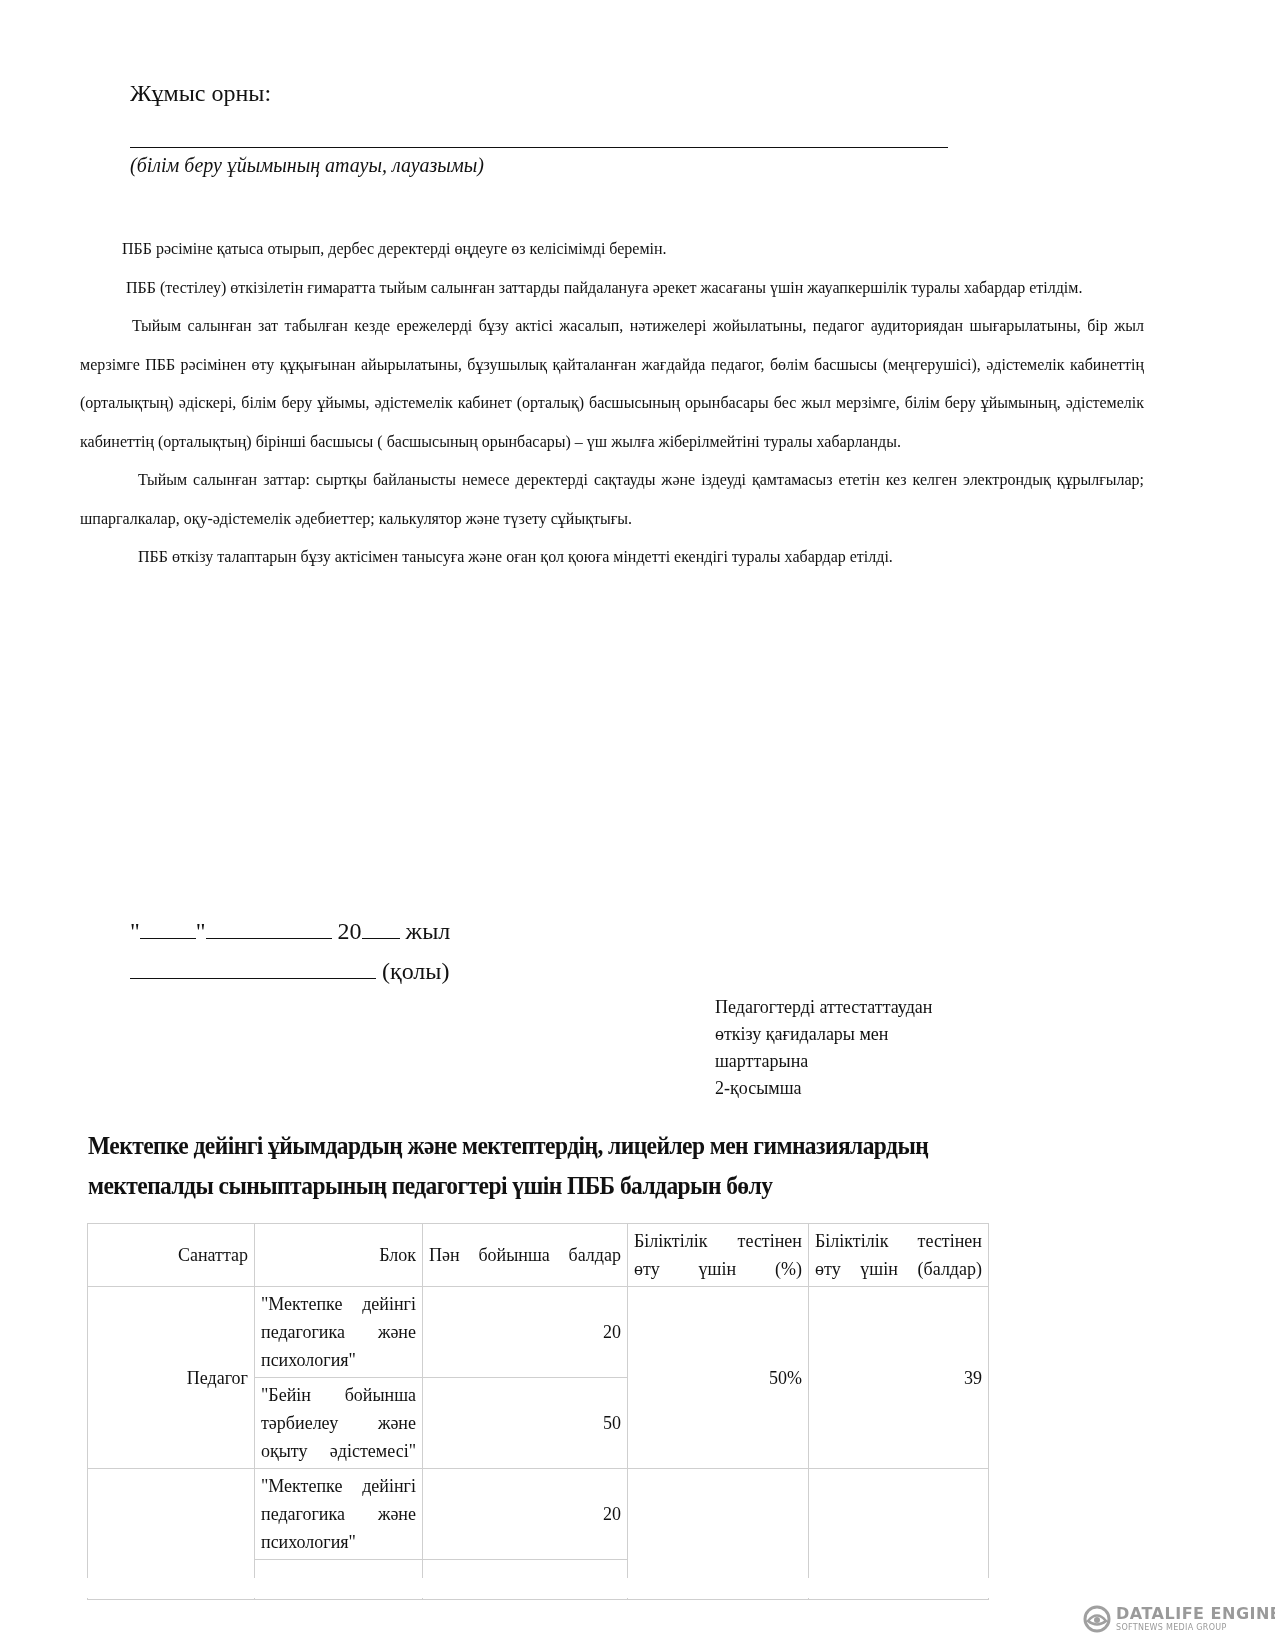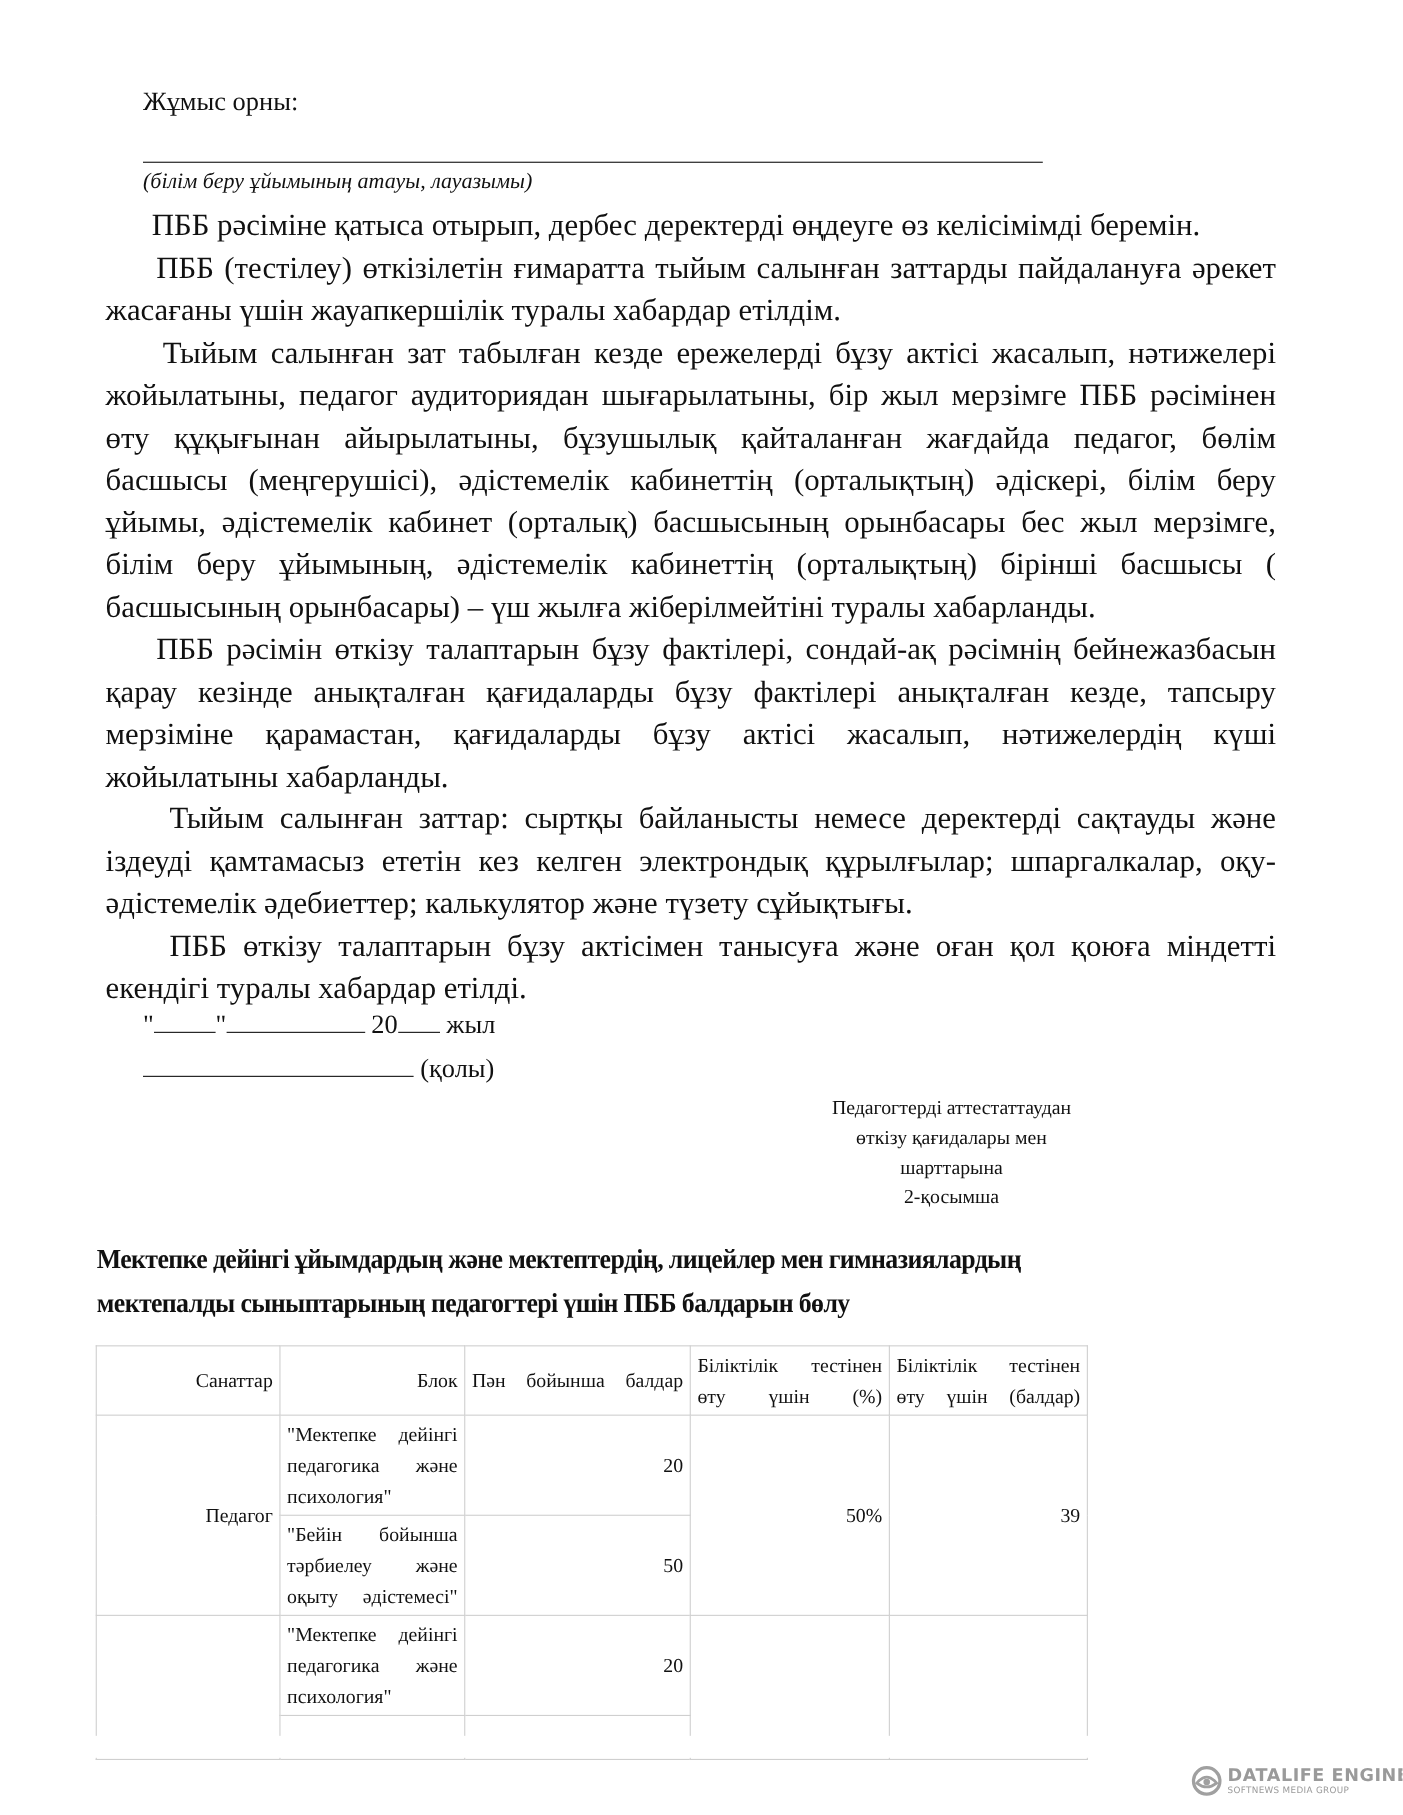--- a/index.html
+++ b/index.html
@@ -2,40 +2,40 @@
 <html><head>
   <meta charset="utf-8">
   <style>
     html, body { margin: 0; padding: 0; background: #ffffff; }
     body {
       width: 1275px; height: 1650px; position: relative; overflow: hidden;
       font-family: "Liberation Serif", "DejaVu Serif", serif; color: #111;
     }
     .page { position: absolute; left: 0; top: 0; width: 1275px; height: 1650px; }
     .body-text {
-      position: absolute; left: 96px; width: 1064px;
-      font-size: 28px; line-height: 38.5px; text-align: justify;
+      position: absolute; left: 80px; width: 1064px;
+      font-size: 16px; line-height: 38.5px; text-align: justify; margin-top: 43px;
     }
     .body-text p { margin: 0; }
     .ind2 { text-indent: 46px; }
     .ind3 { text-indent: 52px; }
     .ind4 { text-indent: 58px; }
     .line-plain { margin: 0; padding-left: 42px; }
     .workplace-label { position: absolute; left: 130px; top: 80px; font-size: 24px; }
     .workplace-line { position: absolute; left: 130px; top: 147px; width: 818px; border-top: 1.5px solid #111; }
     .italic-note { position: absolute; left: 130px; top: 154px; font-size: 20px; font-style: italic; }
     .date-line, .sign-line {
       position: absolute; left: 130px; font-size: 24px; white-space: pre;
     }
     .date-line { top: 916px; }
     .sign-line { top: 956px; }
     .u { display: inline-block; border-bottom: 1.5px solid #111; height: 22px; vertical-align: baseline; }
     .appendix {
       position: absolute; left: 715px; top: 994px; width: 300px;
-      text-align: center; font-size: 18px; line-height: 27px;
+      font-size: 18px; line-height: 27px;
     }
     .appendix div { margin: 0; }
     .doc-title {
       position: absolute; left: 88px; top: 1126px; width: 1000px;
       font-size: 25px; line-height: 40px; font-weight: bold; letter-spacing: -0.6px;
       transform: scaleX(0.94); transform-origin: left top;
     }
     table.scores {
       position: absolute; left: 87px; top: 1223px; border-collapse: collapse;
       font-size: 18px; line-height: 28px; table-layout: fixed;
@@ -63,21 +63,20 @@
 <div class="page">
 
   <div class="workplace-label">Жұмыс орны:</div>
   <div class="workplace-line"></div>
   <div class="italic-note">(білім беру ұйымының атауы, лауазымы)</div>
 
   <div class="body-text" style="top:187px;">
     <p class="line-plain">ПББ рәсіміне қатыса отырып, дербес деректерді өңдеуге өз келісімімді беремін.</p>
     <p class="ind2">ПББ (тестілеу) өткізілетін ғимаратта тыйым салынған заттарды пайдалануға әрекет жасағаны үшін жауапкершілік туралы хабардар етілдім.</p>
     <p class="ind3">Тыйым салынған зат табылған кезде ережелерді бұзу актісі жасалып, нәтижелері жойылатыны, педагог аудиториядан шығарылатыны, бір жыл мерзімге ПББ рәсімінен өту құқығынан айырылатыны, бұзушылық қайталанған жағдайда педагог, бөлім басшысы (меңгерушісі), әдістемелік кабинеттің (орталықтың) әдіскері, білім беру ұйымы, әдістемелік кабинет (орталық) басшысының орынбасары бес жыл мерзімге, білім беру ұйымының, әдістемелік кабинеттің (орталықтың) бірінші басшысы ( басшысының орынбасары) – үш жылға жіберілмейтіні туралы хабарланды.</p>
-    <p class="ind2">ПББ рәсімін өткізу талаптарын бұзу фактілері, сондай-ақ рәсімнің бейнежазбасын қарау кезінде анықталған қағидаларды бұзу фактілері анықталған кезде, тапсыру мерзіміне қарамастан, қағидаларды бұзу актісі жасалып, нәтижелердің күші жойылатыны хабарланды.</p>
     <p class="ind4">Тыйым салынған заттар: сыртқы байланысты немесе деректерді сақтауды және іздеуді қамтамасыз ететін кез келген электрондық құрылғылар; шпаргалкалар, оқу-әдістемелік әдебиеттер; калькулятор және түзету сұйықтығы.</p>
     <p class="ind4">ПББ өткізу талаптарын бұзу актісімен танысуға және оған қол қоюға міндетті екендігі туралы хабардар етілді.</p>
   </div>
 
   <div class="date-line"><span>"</span><span class="u" style="width:56px;"></span><span>"</span><span class="u" style="width:126px;"></span> <span>20</span><span class="u" style="width:38px;"></span> <span>жыл</span></div>
 
   <div class="sign-line"><span class="u" style="width:246px;"></span> <span>(қолы)</span></div>
 
   <div class="appendix">
     <div>Педагогтерді аттестаттаудан</div>

